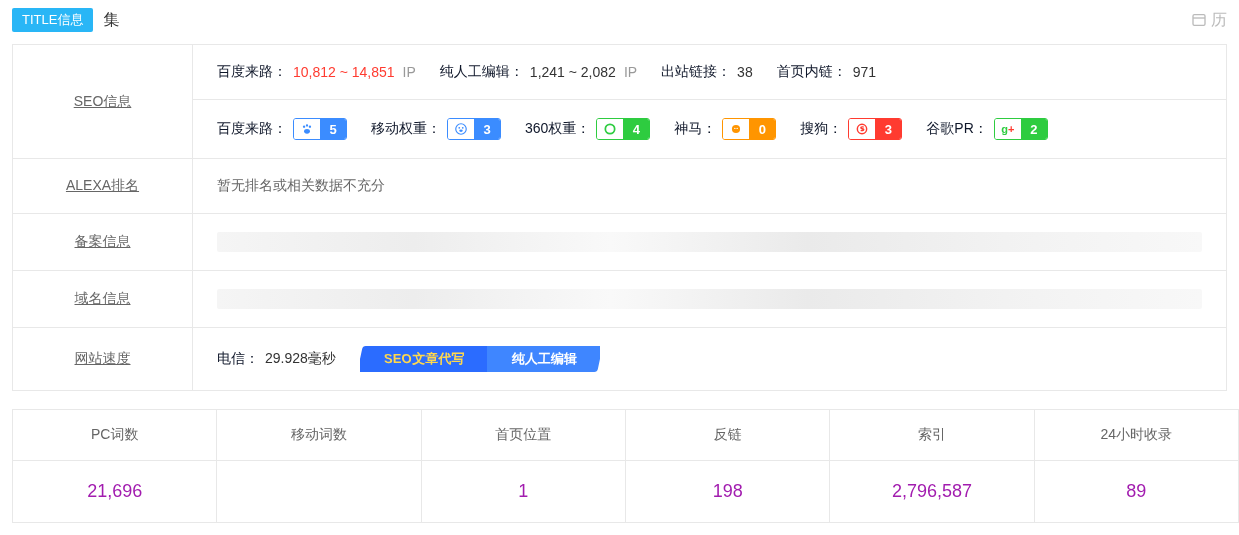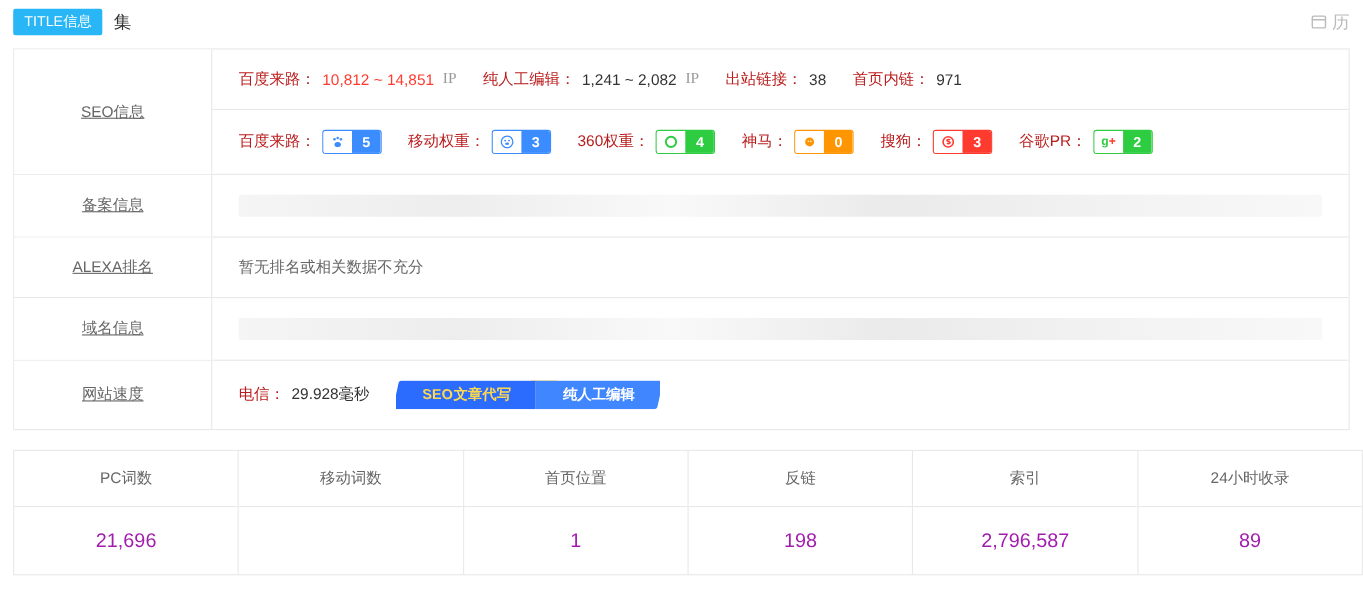--- a/index.html
+++ b/index.html
@@ -77,25 +77,25 @@
     display: flex;
     flex-wrap: wrap;
     align-items: center;
     gap: 24px;
     padding: 18px 24px;
     border-bottom: 1px solid #e8e8e8;
   }
   .info-subrow:last-child { border-bottom: none; }
 
   .metric { display: inline-flex; align-items: center; gap: 6px; }
-  .metric .lbl { color: #b91c1c; }
+  .metric .lbl { color: #0f172a; }
   .metric .lbl::after { content: "："; }
   .metric .val { color: #333; }
   .metric .val.red { color: #ff3b30; }
-  .metric .unit { color: #999; margin-left: 2px; font-family: Liberation Serif, serif; }
+  .metric .unit { color: #999; margin-left: 2px; }
 
   .weight-badge {
     display: inline-flex;
     align-items: stretch;
     height: 22px;
     border-radius: 3px;
     overflow: hidden;
     font-size: 13px;
     border: 1px solid transparent;
   }
@@ -300,30 +300,30 @@
           <span class="weight-badge wb-google">
             <span class="icon-box" style="font-weight:700;font-size:11px;">g<span style="color:#ff3b30;">+</span></span>
             <span class="num-box">2</span>
           </span>
         </span>
       </div>
     </div>
   </div>
 
   <div class="info-row">
+    <div class="info-label">ALEXA排名</div>
+    <div class="info-content">
+      <span>暂无排名或相关数据不充分</span>
+    </div>
+  </div>
+
+  <div class="info-row">
     <div class="info-label">备案信息</div>
     <div class="info-content">
       <div class="redacted-bar"></div>
-    </div>
-  </div>
-
-  <div class="info-row">
-    <div class="info-label">ALEXA排名</div>
-    <div class="info-content">
-      <span>暂无排名或相关数据不充分</span>
     </div>
   </div>
 
   <div class="info-row">
     <div class="info-label">域名信息</div>
     <div class="info-content">
       <div class="redacted-bar"></div>
     </div>
   </div>
 

